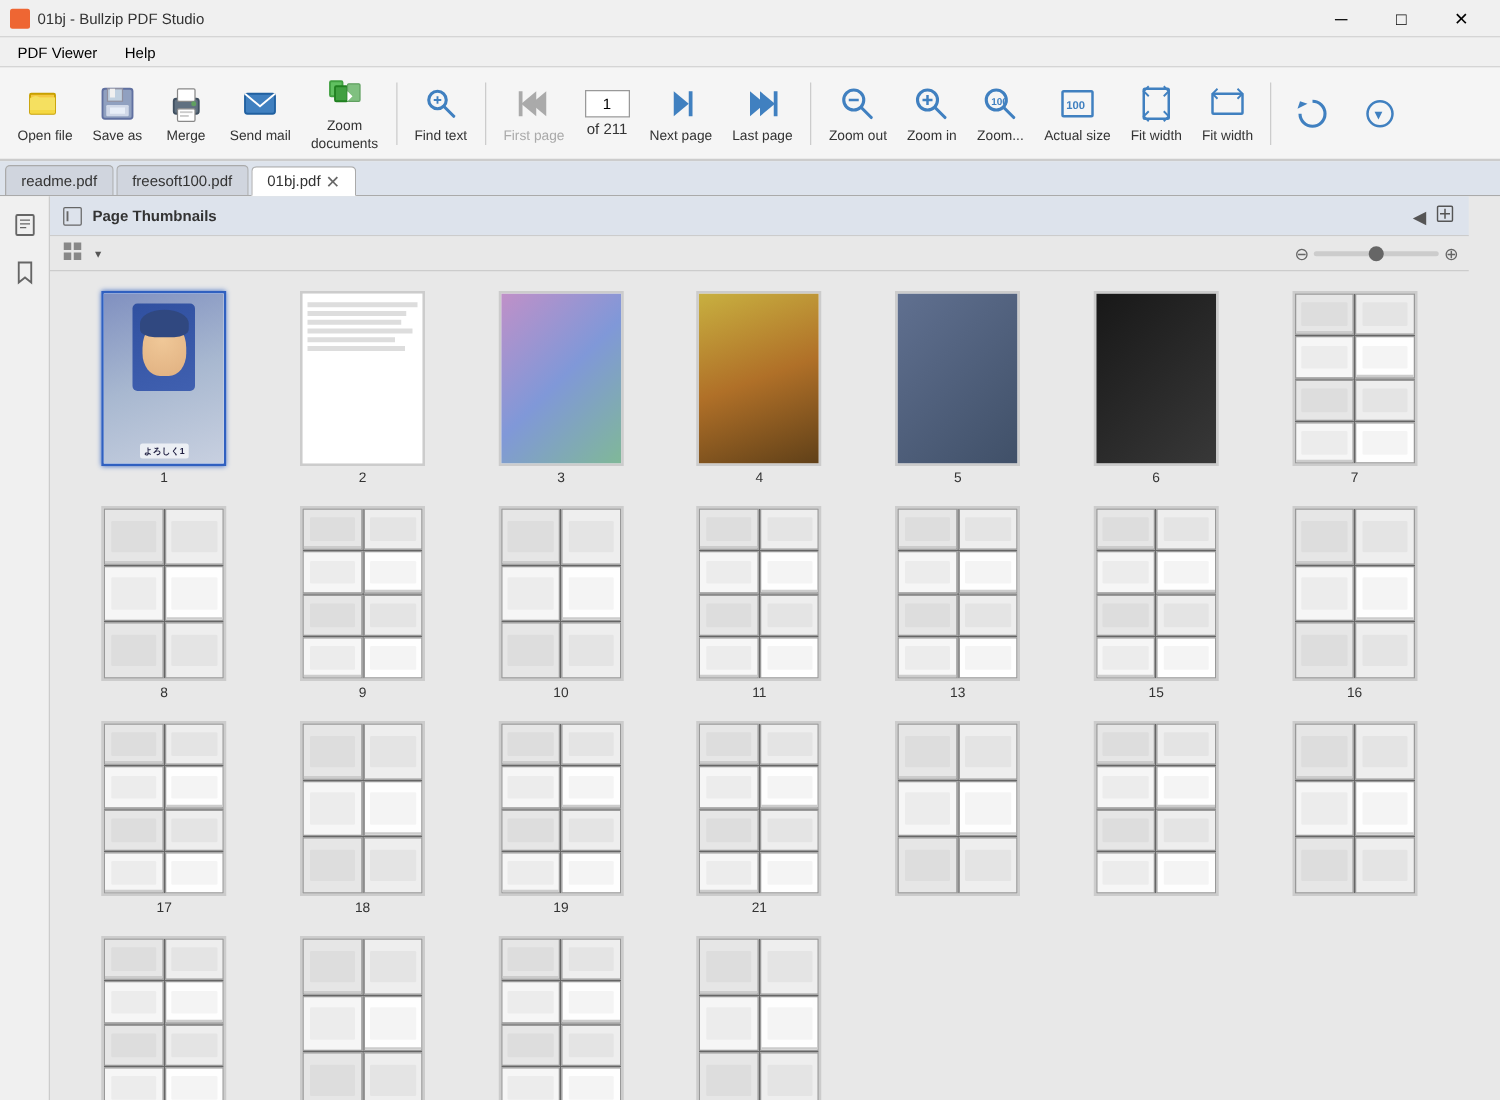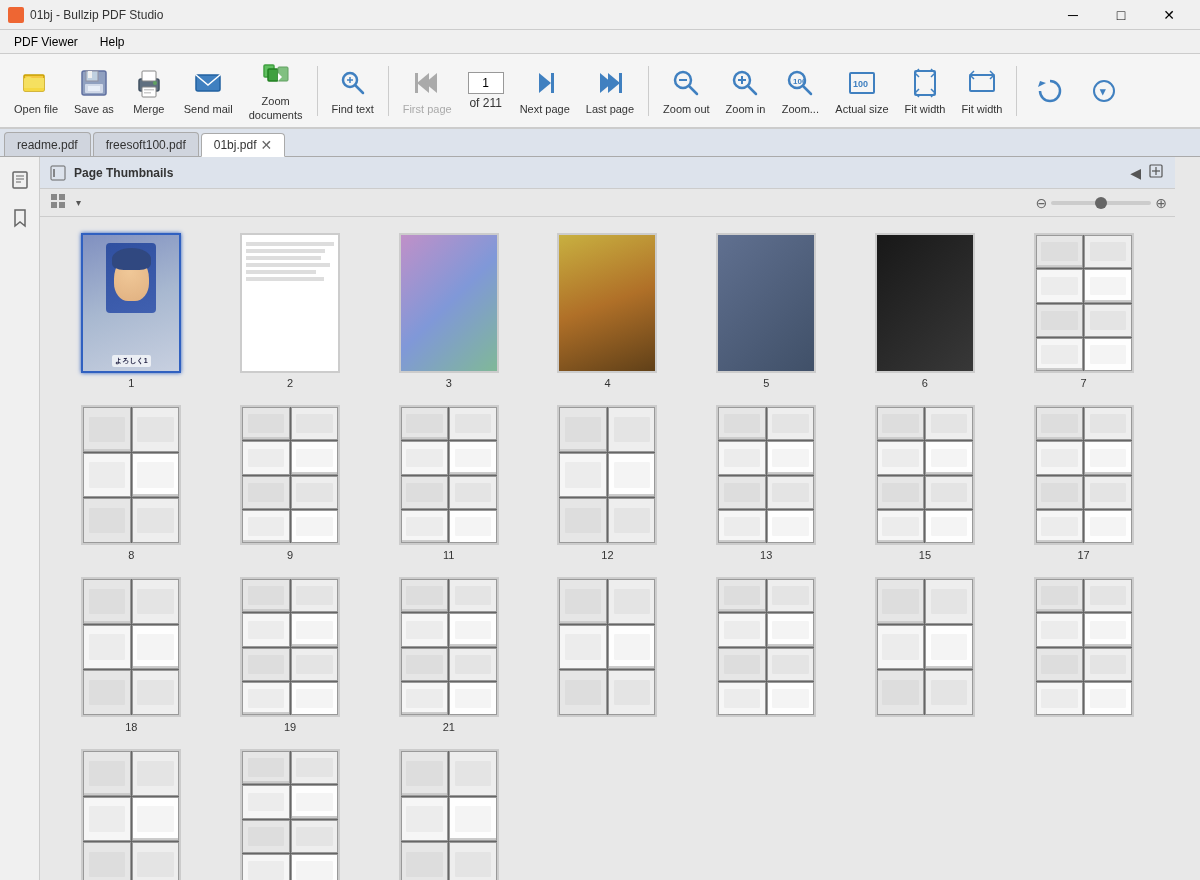--- a/index.html
+++ b/index.html
@@ -729,20 +729,51 @@
               <div style="background:rgb(254,254,254);border:0.5px solid #999;position:relative;overflow:hidden;">
 
           <div style="position:absolute;top:20%;left:10%;width:80%;height:60%;background:rgba(0,0,0,0.04);border-radius:1px;"></div>
         </div>
             </div>
           </div>
           <span class="thumb-num">9</span>
         </div>
         <div class="thumb-item">
           <div class="thumb-img">
+            <div style="width:100%;height:100%;display:grid;grid-template-columns:1fr 1fr;grid-template-rows:repeat(3,1fr);gap:1px;background:#666;">
+              <div style="background:rgb(230,230,230);border:0.5px solid #999;position:relative;overflow:hidden;">
+          <div style="position:absolute;bottom:0;left:0;right:0;height:2px;background:#ccc;"></div>
+          <div style="position:absolute;top:20%;left:10%;width:80%;height:60%;background:rgba(0,0,0,0.04);border-radius:1px;"></div>
+        </div>
+              <div style="background:rgb(238,238,238);border:0.5px solid #999;position:relative;overflow:hidden;">
+
+          <div style="position:absolute;top:20%;left:10%;width:80%;height:60%;background:rgba(0,0,0,0.04);border-radius:1px;"></div>
+        </div>
+              <div style="background:rgb(246,246,246);border:0.5px solid #999;position:relative;overflow:hidden;">
+
+          <div style="position:absolute;top:20%;left:10%;width:80%;height:60%;background:rgba(0,0,0,0.04);border-radius:1px;"></div>
+        </div>
+              <div style="background:rgb(254,254,254);border:0.5px solid #999;position:relative;overflow:hidden;">
+          <div style="position:absolute;bottom:0;left:0;right:0;height:2px;background:#ccc;"></div>
+          <div style="position:absolute;top:20%;left:10%;width:80%;height:60%;background:rgba(0,0,0,0.04);border-radius:1px;"></div>
+        </div>
+              <div style="background:rgb(230,230,230);border:0.5px solid #999;position:relative;overflow:hidden;">
+
+          <div style="position:absolute;top:20%;left:10%;width:80%;height:60%;background:rgba(0,0,0,0.04);border-radius:1px;"></div>
+        </div>
+              <div style="background:rgb(238,238,238);border:0.5px solid #999;position:relative;overflow:hidden;">
+
+          <div style="position:absolute;top:20%;left:10%;width:80%;height:60%;background:rgba(0,0,0,0.04);border-radius:1px;"></div>
+        </div>
+            </div>
+          </div>
+          <span class="thumb-num">10</span>
+        </div>
+        <div class="thumb-item">
+          <div class="thumb-img">
             <div style="width:100%;height:100%;display:grid;grid-template-columns:1fr 1fr;grid-template-rows:repeat(4,1fr);gap:1px;background:#666;">
               <div style="background:rgb(230,230,230);border:0.5px solid #999;position:relative;overflow:hidden;">
           <div style="position:absolute;bottom:0;left:0;right:0;height:2px;background:#ccc;"></div>
           <div style="position:absolute;top:20%;left:10%;width:80%;height:60%;background:rgba(0,0,0,0.04);border-radius:1px;"></div>
         </div>
               <div style="background:rgb(238,238,238);border:0.5px solid #999;position:relative;overflow:hidden;">
 
           <div style="position:absolute;top:20%;left:10%;width:80%;height:60%;background:rgba(0,0,0,0.04);border-radius:1px;"></div>
         </div>
               <div style="background:rgb(246,246,246);border:0.5px solid #999;position:relative;overflow:hidden;">
@@ -768,20 +799,98 @@
               <div style="background:rgb(254,254,254);border:0.5px solid #999;position:relative;overflow:hidden;">
 
           <div style="position:absolute;top:20%;left:10%;width:80%;height:60%;background:rgba(0,0,0,0.04);border-radius:1px;"></div>
         </div>
             </div>
           </div>
           <span class="thumb-num">11</span>
         </div>
         <div class="thumb-item">
           <div class="thumb-img">
+            <div style="width:100%;height:100%;display:grid;grid-template-columns:1fr 1fr;grid-template-rows:repeat(4,1fr);gap:1px;background:#666;">
+              <div style="background:rgb(230,230,230);border:0.5px solid #999;position:relative;overflow:hidden;">
+          <div style="position:absolute;bottom:0;left:0;right:0;height:2px;background:#ccc;"></div>
+          <div style="position:absolute;top:20%;left:10%;width:80%;height:60%;background:rgba(0,0,0,0.04);border-radius:1px;"></div>
+        </div>
+              <div style="background:rgb(238,238,238);border:0.5px solid #999;position:relative;overflow:hidden;">
+
+          <div style="position:absolute;top:20%;left:10%;width:80%;height:60%;background:rgba(0,0,0,0.04);border-radius:1px;"></div>
+        </div>
+              <div style="background:rgb(246,246,246);border:0.5px solid #999;position:relative;overflow:hidden;">
+
+          <div style="position:absolute;top:20%;left:10%;width:80%;height:60%;background:rgba(0,0,0,0.04);border-radius:1px;"></div>
+        </div>
+              <div style="background:rgb(254,254,254);border:0.5px solid #999;position:relative;overflow:hidden;">
+          <div style="position:absolute;bottom:0;left:0;right:0;height:2px;background:#ccc;"></div>
+          <div style="position:absolute;top:20%;left:10%;width:80%;height:60%;background:rgba(0,0,0,0.04);border-radius:1px;"></div>
+        </div>
+              <div style="background:rgb(230,230,230);border:0.5px solid #999;position:relative;overflow:hidden;">
+
+          <div style="position:absolute;top:20%;left:10%;width:80%;height:60%;background:rgba(0,0,0,0.04);border-radius:1px;"></div>
+        </div>
+              <div style="background:rgb(238,238,238);border:0.5px solid #999;position:relative;overflow:hidden;">
+
+          <div style="position:absolute;top:20%;left:10%;width:80%;height:60%;background:rgba(0,0,0,0.04);border-radius:1px;"></div>
+        </div>
+              <div style="background:rgb(246,246,246);border:0.5px solid #999;position:relative;overflow:hidden;">
+          <div style="position:absolute;bottom:0;left:0;right:0;height:2px;background:#ccc;"></div>
+          <div style="position:absolute;top:20%;left:10%;width:80%;height:60%;background:rgba(0,0,0,0.04);border-radius:1px;"></div>
+        </div>
+              <div style="background:rgb(254,254,254);border:0.5px solid #999;position:relative;overflow:hidden;">
+
+          <div style="position:absolute;top:20%;left:10%;width:80%;height:60%;background:rgba(0,0,0,0.04);border-radius:1px;"></div>
+        </div>
+            </div>
+          </div>
+          <span class="thumb-num">13</span>
+        </div>
+        <div class="thumb-item">
+          <div class="thumb-img">
+            <div style="width:100%;height:100%;display:grid;grid-template-columns:1fr 1fr;grid-template-rows:repeat(4,1fr);gap:1px;background:#666;">
+              <div style="background:rgb(230,230,230);border:0.5px solid #999;position:relative;overflow:hidden;">
+          <div style="position:absolute;bottom:0;left:0;right:0;height:2px;background:#ccc;"></div>
+          <div style="position:absolute;top:20%;left:10%;width:80%;height:60%;background:rgba(0,0,0,0.04);border-radius:1px;"></div>
+        </div>
+              <div style="background:rgb(238,238,238);border:0.5px solid #999;position:relative;overflow:hidden;">
+
+          <div style="position:absolute;top:20%;left:10%;width:80%;height:60%;background:rgba(0,0,0,0.04);border-radius:1px;"></div>
+        </div>
+              <div style="background:rgb(246,246,246);border:0.5px solid #999;position:relative;overflow:hidden;">
+
+          <div style="position:absolute;top:20%;left:10%;width:80%;height:60%;background:rgba(0,0,0,0.04);border-radius:1px;"></div>
+        </div>
+              <div style="background:rgb(254,254,254);border:0.5px solid #999;position:relative;overflow:hidden;">
+          <div style="position:absolute;bottom:0;left:0;right:0;height:2px;background:#ccc;"></div>
+          <div style="position:absolute;top:20%;left:10%;width:80%;height:60%;background:rgba(0,0,0,0.04);border-radius:1px;"></div>
+        </div>
+              <div style="background:rgb(230,230,230);border:0.5px solid #999;position:relative;overflow:hidden;">
+
+          <div style="position:absolute;top:20%;left:10%;width:80%;height:60%;background:rgba(0,0,0,0.04);border-radius:1px;"></div>
+        </div>
+              <div style="background:rgb(238,238,238);border:0.5px solid #999;position:relative;overflow:hidden;">
+
+          <div style="position:absolute;top:20%;left:10%;width:80%;height:60%;background:rgba(0,0,0,0.04);border-radius:1px;"></div>
+        </div>
+              <div style="background:rgb(246,246,246);border:0.5px solid #999;position:relative;overflow:hidden;">
+          <div style="position:absolute;bottom:0;left:0;right:0;height:2px;background:#ccc;"></div>
+          <div style="position:absolute;top:20%;left:10%;width:80%;height:60%;background:rgba(0,0,0,0.04);border-radius:1px;"></div>
+        </div>
+              <div style="background:rgb(254,254,254);border:0.5px solid #999;position:relative;overflow:hidden;">
+
+          <div style="position:absolute;top:20%;left:10%;width:80%;height:60%;background:rgba(0,0,0,0.04);border-radius:1px;"></div>
+        </div>
+            </div>
+          </div>
+          <span class="thumb-num">15</span>
+        </div>
+        <div class="thumb-item">
+          <div class="thumb-img">
             <div style="width:100%;height:100%;display:grid;grid-template-columns:1fr 1fr;grid-template-rows:repeat(3,1fr);gap:1px;background:#666;">
               <div style="background:rgb(230,230,230);border:0.5px solid #999;position:relative;overflow:hidden;">
           <div style="position:absolute;bottom:0;left:0;right:0;height:2px;background:#ccc;"></div>
           <div style="position:absolute;top:20%;left:10%;width:80%;height:60%;background:rgba(0,0,0,0.04);border-radius:1px;"></div>
         </div>
               <div style="background:rgb(238,238,238);border:0.5px solid #999;position:relative;overflow:hidden;">
 
           <div style="position:absolute;top:20%;left:10%;width:80%;height:60%;background:rgba(0,0,0,0.04);border-radius:1px;"></div>
         </div>
               <div style="background:rgb(246,246,246);border:0.5px solid #999;position:relative;overflow:hidden;">
@@ -795,99 +904,21 @@
               <div style="background:rgb(230,230,230);border:0.5px solid #999;position:relative;overflow:hidden;">
 
           <div style="position:absolute;top:20%;left:10%;width:80%;height:60%;background:rgba(0,0,0,0.04);border-radius:1px;"></div>
         </div>
               <div style="background:rgb(238,238,238);border:0.5px solid #999;position:relative;overflow:hidden;">
 
           <div style="position:absolute;top:20%;left:10%;width:80%;height:60%;background:rgba(0,0,0,0.04);border-radius:1px;"></div>
         </div>
             </div>
           </div>
-          <span class="thumb-num">12</span>
-        </div>
-        <div class="thumb-item">
-          <div class="thumb-img">
-            <div style="width:100%;height:100%;display:grid;grid-template-columns:1fr 1fr;grid-template-rows:repeat(4,1fr);gap:1px;background:#666;">
-              <div style="background:rgb(230,230,230);border:0.5px solid #999;position:relative;overflow:hidden;">
-          <div style="position:absolute;bottom:0;left:0;right:0;height:2px;background:#ccc;"></div>
-          <div style="position:absolute;top:20%;left:10%;width:80%;height:60%;background:rgba(0,0,0,0.04);border-radius:1px;"></div>
-        </div>
-              <div style="background:rgb(238,238,238);border:0.5px solid #999;position:relative;overflow:hidden;">
-
-          <div style="position:absolute;top:20%;left:10%;width:80%;height:60%;background:rgba(0,0,0,0.04);border-radius:1px;"></div>
-        </div>
-              <div style="background:rgb(246,246,246);border:0.5px solid #999;position:relative;overflow:hidden;">
-
-          <div style="position:absolute;top:20%;left:10%;width:80%;height:60%;background:rgba(0,0,0,0.04);border-radius:1px;"></div>
-        </div>
-              <div style="background:rgb(254,254,254);border:0.5px solid #999;position:relative;overflow:hidden;">
-          <div style="position:absolute;bottom:0;left:0;right:0;height:2px;background:#ccc;"></div>
-          <div style="position:absolute;top:20%;left:10%;width:80%;height:60%;background:rgba(0,0,0,0.04);border-radius:1px;"></div>
-        </div>
-              <div style="background:rgb(230,230,230);border:0.5px solid #999;position:relative;overflow:hidden;">
-
-          <div style="position:absolute;top:20%;left:10%;width:80%;height:60%;background:rgba(0,0,0,0.04);border-radius:1px;"></div>
-        </div>
-              <div style="background:rgb(238,238,238);border:0.5px solid #999;position:relative;overflow:hidden;">
-
-          <div style="position:absolute;top:20%;left:10%;width:80%;height:60%;background:rgba(0,0,0,0.04);border-radius:1px;"></div>
-        </div>
-              <div style="background:rgb(246,246,246);border:0.5px solid #999;position:relative;overflow:hidden;">
-          <div style="position:absolute;bottom:0;left:0;right:0;height:2px;background:#ccc;"></div>
-          <div style="position:absolute;top:20%;left:10%;width:80%;height:60%;background:rgba(0,0,0,0.04);border-radius:1px;"></div>
-        </div>
-              <div style="background:rgb(254,254,254);border:0.5px solid #999;position:relative;overflow:hidden;">
-
-          <div style="position:absolute;top:20%;left:10%;width:80%;height:60%;background:rgba(0,0,0,0.04);border-radius:1px;"></div>
-        </div>
-            </div>
-          </div>
-          <span class="thumb-num">13</span>
-        </div>
-        <div class="thumb-item">
-          <div class="thumb-img">
-            <div style="width:100%;height:100%;display:grid;grid-template-columns:1fr 1fr;grid-template-rows:repeat(4,1fr);gap:1px;background:#666;">
-              <div style="background:rgb(230,230,230);border:0.5px solid #999;position:relative;overflow:hidden;">
-          <div style="position:absolute;bottom:0;left:0;right:0;height:2px;background:#ccc;"></div>
-          <div style="position:absolute;top:20%;left:10%;width:80%;height:60%;background:rgba(0,0,0,0.04);border-radius:1px;"></div>
-        </div>
-              <div style="background:rgb(238,238,238);border:0.5px solid #999;position:relative;overflow:hidden;">
-
-          <div style="position:absolute;top:20%;left:10%;width:80%;height:60%;background:rgba(0,0,0,0.04);border-radius:1px;"></div>
-        </div>
-              <div style="background:rgb(246,246,246);border:0.5px solid #999;position:relative;overflow:hidden;">
-
-          <div style="position:absolute;top:20%;left:10%;width:80%;height:60%;background:rgba(0,0,0,0.04);border-radius:1px;"></div>
-        </div>
-              <div style="background:rgb(254,254,254);border:0.5px solid #999;position:relative;overflow:hidden;">
-          <div style="position:absolute;bottom:0;left:0;right:0;height:2px;background:#ccc;"></div>
-          <div style="position:absolute;top:20%;left:10%;width:80%;height:60%;background:rgba(0,0,0,0.04);border-radius:1px;"></div>
-        </div>
-              <div style="background:rgb(230,230,230);border:0.5px solid #999;position:relative;overflow:hidden;">
-
-          <div style="position:absolute;top:20%;left:10%;width:80%;height:60%;background:rgba(0,0,0,0.04);border-radius:1px;"></div>
-        </div>
-              <div style="background:rgb(238,238,238);border:0.5px solid #999;position:relative;overflow:hidden;">
-
-          <div style="position:absolute;top:20%;left:10%;width:80%;height:60%;background:rgba(0,0,0,0.04);border-radius:1px;"></div>
-        </div>
-              <div style="background:rgb(246,246,246);border:0.5px solid #999;position:relative;overflow:hidden;">
-          <div style="position:absolute;bottom:0;left:0;right:0;height:2px;background:#ccc;"></div>
-          <div style="position:absolute;top:20%;left:10%;width:80%;height:60%;background:rgba(0,0,0,0.04);border-radius:1px;"></div>
-        </div>
-              <div style="background:rgb(254,254,254);border:0.5px solid #999;position:relative;overflow:hidden;">
-
-          <div style="position:absolute;top:20%;left:10%;width:80%;height:60%;background:rgba(0,0,0,0.04);border-radius:1px;"></div>
-        </div>
-            </div>
-          </div>
-          <span class="thumb-num">15</span>
+          <span class="thumb-num">16</span>
         </div>
         <div class="thumb-item">
           <div class="thumb-img">
             <div style="width:100%;height:100%;display:grid;grid-template-columns:1fr 1fr;grid-template-rows:repeat(4,1fr);gap:1px;background:#666;">
               <div style="background:rgb(230,230,230);border:0.5px solid #999;position:relative;overflow:hidden;">
           <div style="position:absolute;bottom:0;left:0;right:0;height:2px;background:#ccc;"></div>
           <div style="position:absolute;top:20%;left:10%;width:80%;height:60%;background:rgba(0,0,0,0.04);border-radius:1px;"></div>
         </div>
               <div style="background:rgb(238,238,238);border:0.5px solid #999;position:relative;overflow:hidden;">
 

